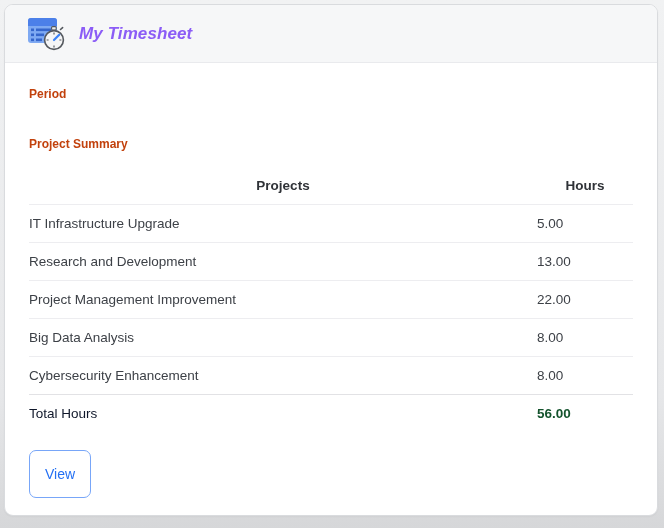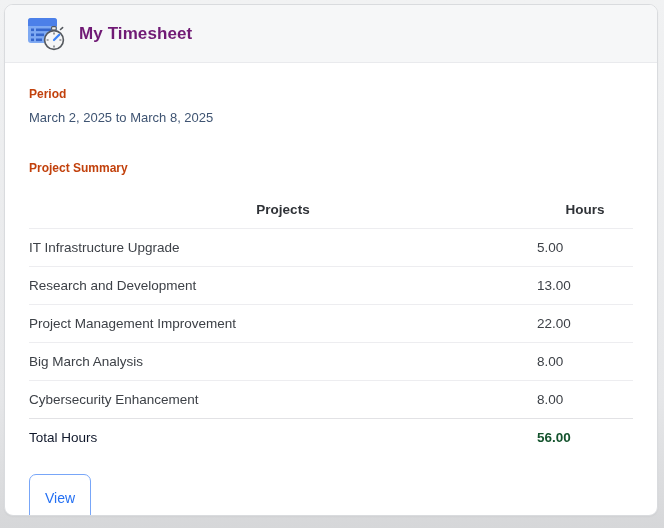--- a/index.html
+++ b/index.html
@@ -24,22 +24,23 @@
     background: #f6f7f8;
     border-bottom: 1px solid #e9eaed;
     display: flex;
     align-items: center;
     gap: 13px;
     padding: 0 22px;
   }
   .card-title {
     font-size: 17px;
     font-weight: 700;
-    color: #701a75;
+    color: #8b5cf6;
     letter-spacing: 0.1px;
+    font-style: italic;
   }
   .card-body { padding: 0 24px; }
   .section-heading {
     font-size: 12px;
     font-weight: 700;
     color: #c2410c;
   }
   .period-heading { padding-top: 24px; }
   .period-range {
     margin-top: 9px;
@@ -111,21 +112,20 @@
       <line x1="19.6" y1="25" x2="21.6" y2="25" stroke="#54585e" stroke-width="1.2"></line>
       <line x1="32.4" y1="25" x2="34.4" y2="25" stroke="#54585e" stroke-width="1.2"></line>
       <line x1="27" y1="25" x2="32.2" y2="19.8" stroke="#3b82f6" stroke-width="2.2" stroke-linecap="round"></line>
     </svg>
     <div class="card-title">My Timesheet</div>
   </div>
 
   <div class="card-body">
 
     <div class="section-heading period-heading">Period</div>
-    <div class="period-range">March 2, 2025 to March 8, 2025</div>
 
     <div class="section-heading summary-heading">Project Summary</div>
 
     <table class="projects-table">
       <thead>
         <tr>
           <th>Projects</th>
           <th class="hours-col">Hours</th>
         </tr>
       </thead>
@@ -136,21 +136,21 @@
         </tr>
         <tr>
           <td>Research and Development</td>
           <td>13.00</td>
         </tr>
         <tr>
           <td>Project Management Improvement</td>
           <td>22.00</td>
         </tr>
         <tr>
-          <td>Big March Analysis</td>
+          <td>Big Data Analysis</td>
           <td>8.00</td>
         </tr>
         <tr class="row-last">
           <td>Cybersecurity Enhancement</td>
           <td>8.00</td>
         </tr>
         <tr class="total-row">
           <td>Total Hours</td>
           <td class="total-value">56.00</td>
         </tr>

